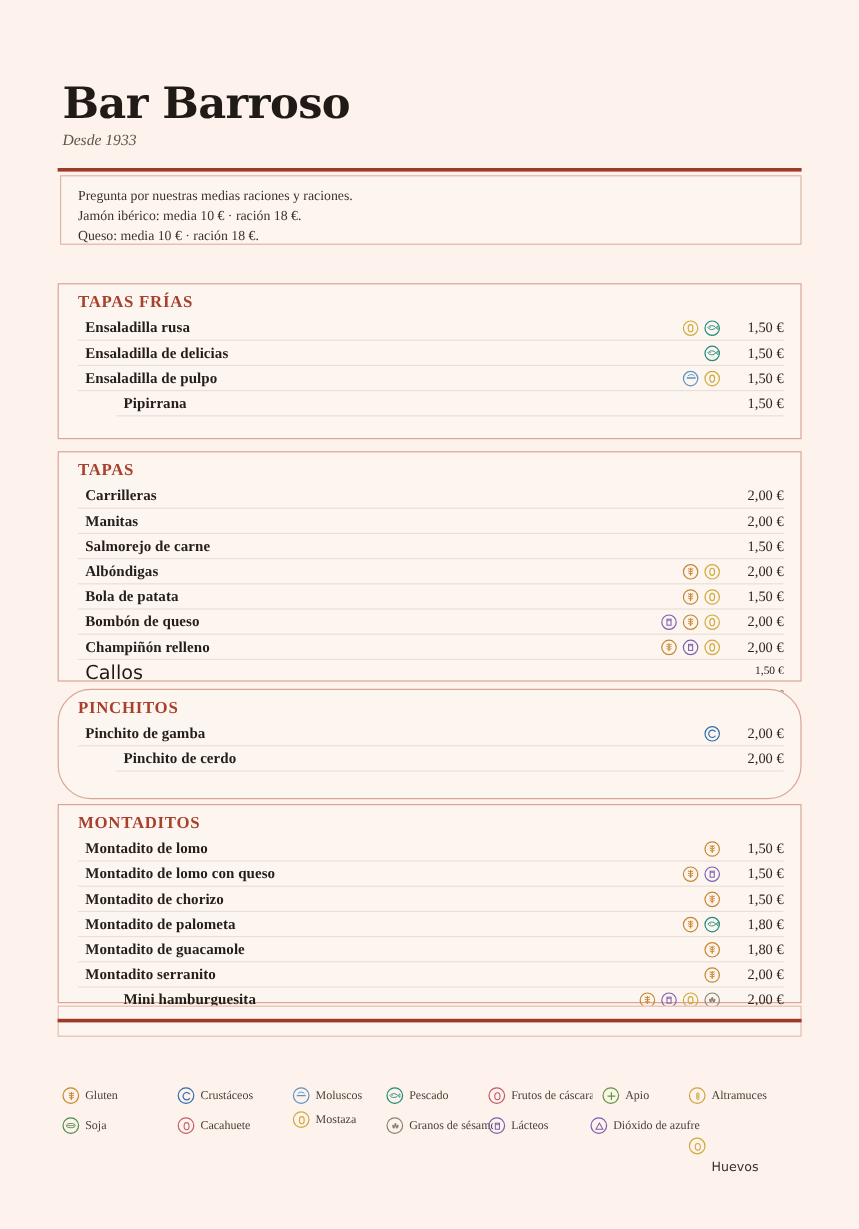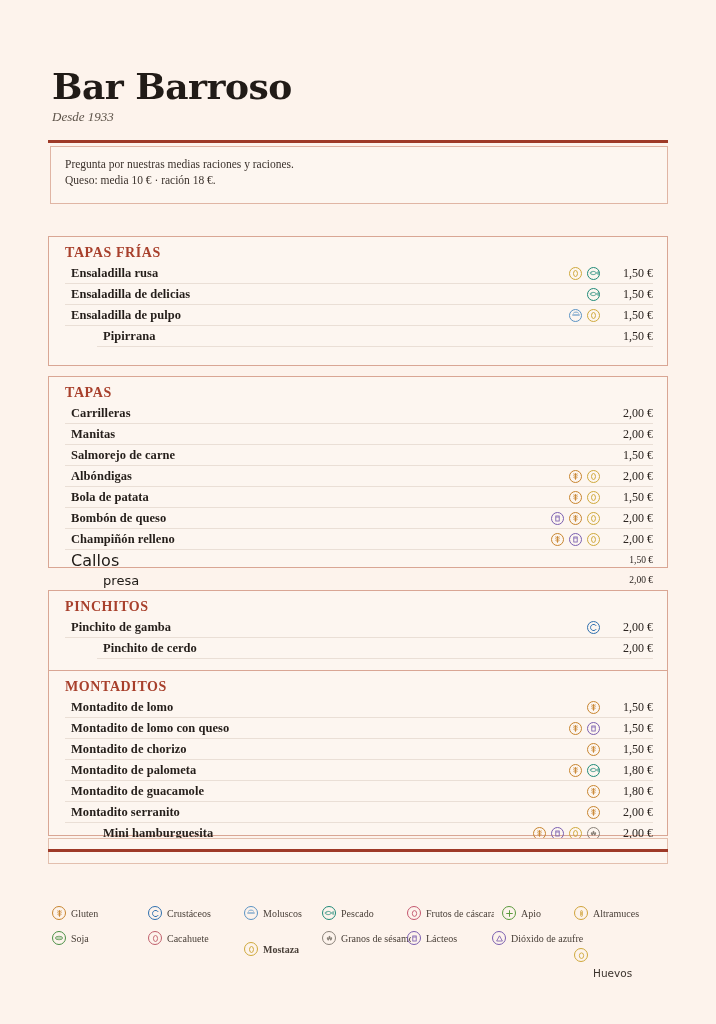--- a/index.html
+++ b/index.html
@@ -134,20 +134,21 @@
 
   <div class="header">
     <div class="brand">Bar Barroso</div>
     <div class="tagline">Desde 1933</div>
   </div>
   <div class="rule-top"></div>
 
   <div class="notice">
     <div class="notice-inner">
       <div>Pregunta por nuestras medias raciones y raciones.</div>
+      <div>Jamón ibérico: media 10 € · ración 18 €.</div>
       <div>Queso: media 10 € · ración 18 €.</div>
     </div>
   </div>
 
   <div id="sections-host">
       <div class="sec" style="top: 236px; height: 130px;">
         <div class="sec-title">TAPAS FRÍAS</div>
         <div class="rows">
           <div class="row">
             <span class="nm">Ensaladilla rusa</span>
@@ -320,21 +321,21 @@
             <span class="pr">1,50 €</span>
           </div>
           <div class="row alt small">
             <span class="nm">presa</span>
             <span class="spacer"></span>
             <span class="ics"></span>
             <span class="pr">2,00 €</span>
           </div>
         </div>
       </div>
-      <div class="sec" style="top: 590px; height: 92px;">
+      <div class="sec" style="top: 574px; height: 92px; border-radius: 28px;">
         <div class="sec-title">PINCHITOS</div>
         <div class="rows">
           <div class="row">
             <span class="nm">Pinchito de gamba</span>
             <span class="spacer"></span>
             <span class="ics">
               <span class="ic" style="color:#2f6fae">
                 <svg width="9" height="9" viewBox="0 0 10 10">
                   <path d="M8 3.2 A3.4 3.4 0 1 0 8 6.8" stroke="currentColor" stroke-width="1.1" fill="none"></path>
                 </svg>
@@ -554,21 +555,21 @@
         <span class="lbl">Soja</span>
       </div>
       <div class="lg" style="left: 96px; top: 25px; justify-content: center;">
         <span class="ic" style="color:#c05f6b">
           <svg width="9" height="9" viewBox="0 0 10 10">
             <ellipse cx="5" cy="5" rx="2.3" ry="3.3" stroke="currentColor" stroke-width="1" fill="none"></ellipse>
           </svg>
         </span>
         <span class="lbl">Cacahuete</span>
       </div>
-      <div class="lg" style="left: 192px; top: 36px; font-weight: bold;">
+      <div class="lg" style="left: 192px; top: 20px;">
         <span class="ic" style="color:#cfa93c">
           <svg width="9" height="9" viewBox="0 0 10 10">
             <ellipse cx="5" cy="5" rx="2.2" ry="3.3" stroke="currentColor" stroke-width="1.1" fill="none"></ellipse>
           </svg>
         </span>
         <span class="lbl">Mostaza</span>
       </div>
       <div class="lg" style="left: 270px; top: 25px;">
         <span class="ic" style="color:#8a8279">
           <svg width="9" height="9" viewBox="0 0 10 10">

